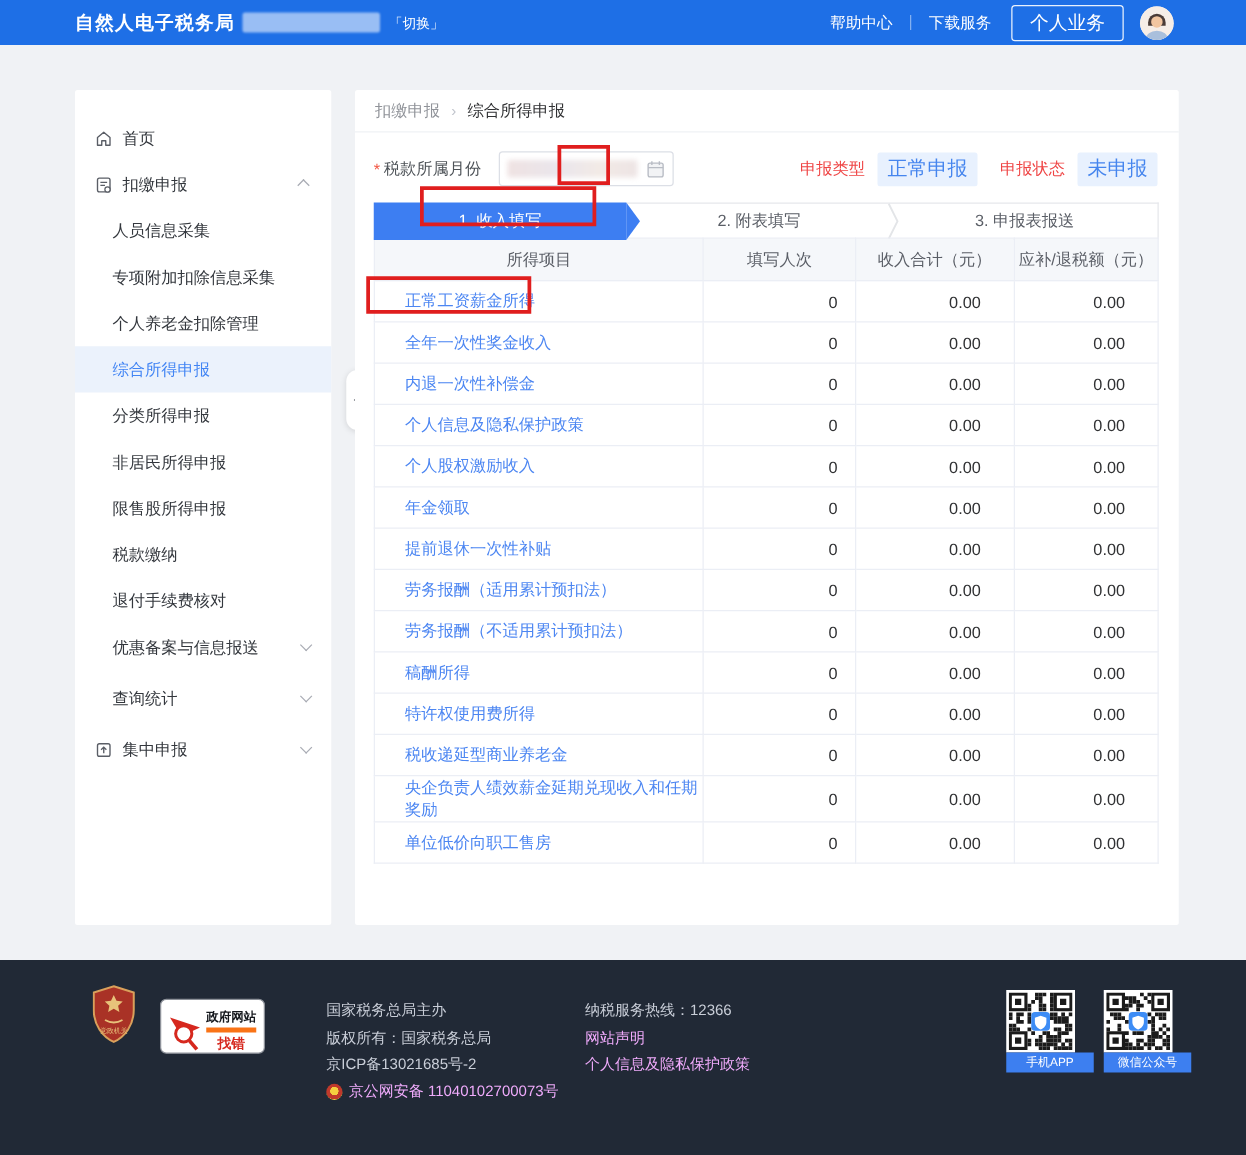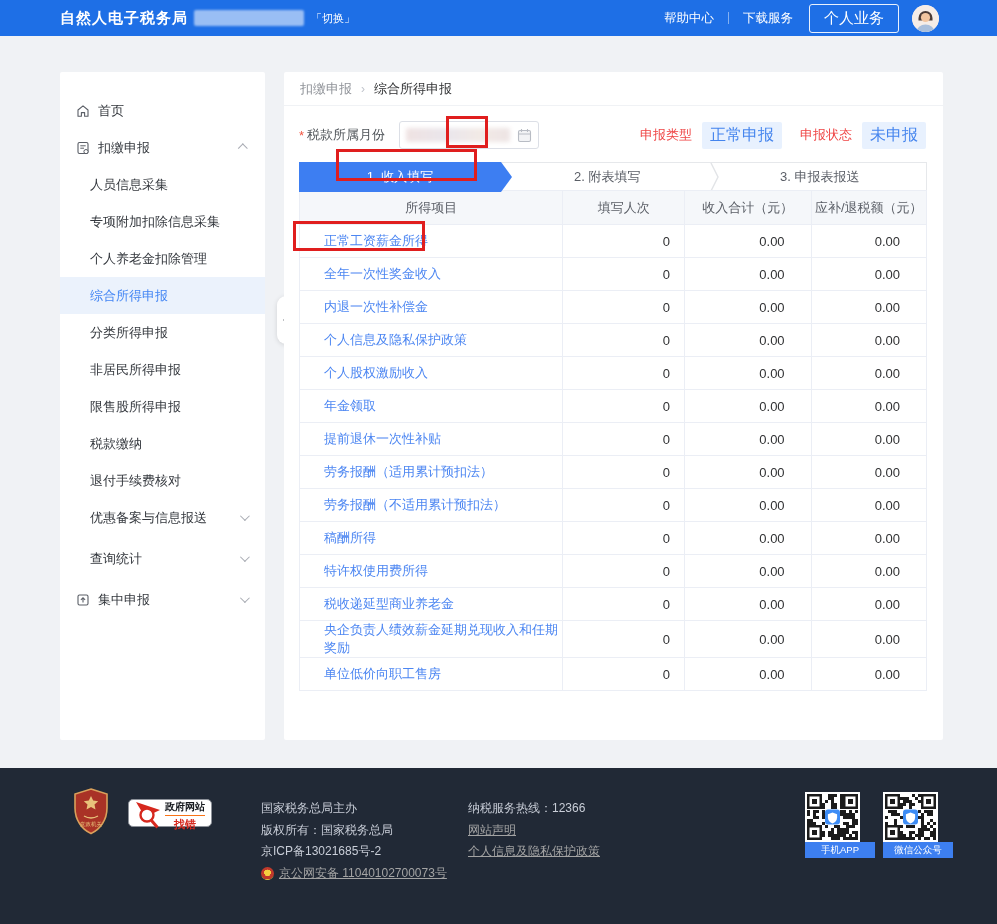--- a/index.html
+++ b/index.html
@@ -68,27 +68,27 @@
 
   
   .anno { position:absolute; border:3px solid #E01E1E; z-index:5; pointer-events:none; }
   .anno-cal  { left:446px; top:116px; width:42px;  height:32px; }
   .anno-step { left:336px; top:149px; width:141px; height:32px; }
   .anno-link { left:293px; top:221px; width:132px; height:30px; }
 
   
   .footer { position:absolute; left:0; top:768px; width:997px; height:156px; background:#212936; color:#C9CED8; font-size:12px; }
   .shield { position:absolute; left:74px; top:20px; }
-  .gov-badge { position:absolute; left:128px; top:31px; width:84px; height:28px; background:#fff; border-radius:5px; display:flex; align-items:flex-start; justify-content:center; gap:4px; border:1px solid #8d9199; cursor:pointer; }
+  .gov-badge { position:absolute; left:128px; top:31px; width:84px; height:44px; background:#fff; border-radius:5px; display:flex; align-items:flex-end; justify-content:center; gap:4px; border:1px solid #8d9199; cursor:pointer; }
   .gov-texts { display:flex; flex-direction:column; align-items:center; }
   .g1 { color:#15181d; font-weight:bold; font-size:10px; white-space:nowrap; }
-  .g2 { color:#D6281E; font-weight:bold; font-size:11px; border-top:1px solid #f97316; padding-top:1px; margin-top:1px; width:100%; text-align:center; }
+  .g2 { color:#D6281E; font-weight:bold; font-size:11px; border-top:4px solid #f97316; padding-top:1px; margin-top:1px; width:100%; text-align:center; }
   .f-col1 { position:absolute; left:232px; top:30px; line-height:21.5px;margin-left:29px; }
   .f-col2 { position:absolute; left:468px; top:30px; line-height:21.5px; }
-  .f-link { text-decoration:underline; color:#a3a3a3; cursor:pointer; }
+  .f-link { color:#f0abfc; cursor:pointer; }
   .beian-row { display:flex; align-items:center; gap:5px; }
   .beian-ico { width:13px; height:13px; border-radius:50%; flex:none; display:inline-block;
                background:radial-gradient(circle at 50% 45%, #F4D03F 0 34%, #C0392B 35% 68%, #F4D03F 69%); }
   .qr { position:absolute; top:24px; width:70px; cursor:pointer; }
   .qr1 { left:805px; } .qr2 { left:883px; }
   .qr-box { width:55px; height:50px; background:#fff; padding:2px; }
   .qr-box svg { display:block; }
   .qr-label { height:16px; background:#3D7FF0; color:#fff; font-size:9.5px; display:flex; align-items:center; justify-content:center; white-space:nowrap; }
 </style>
 </head>

